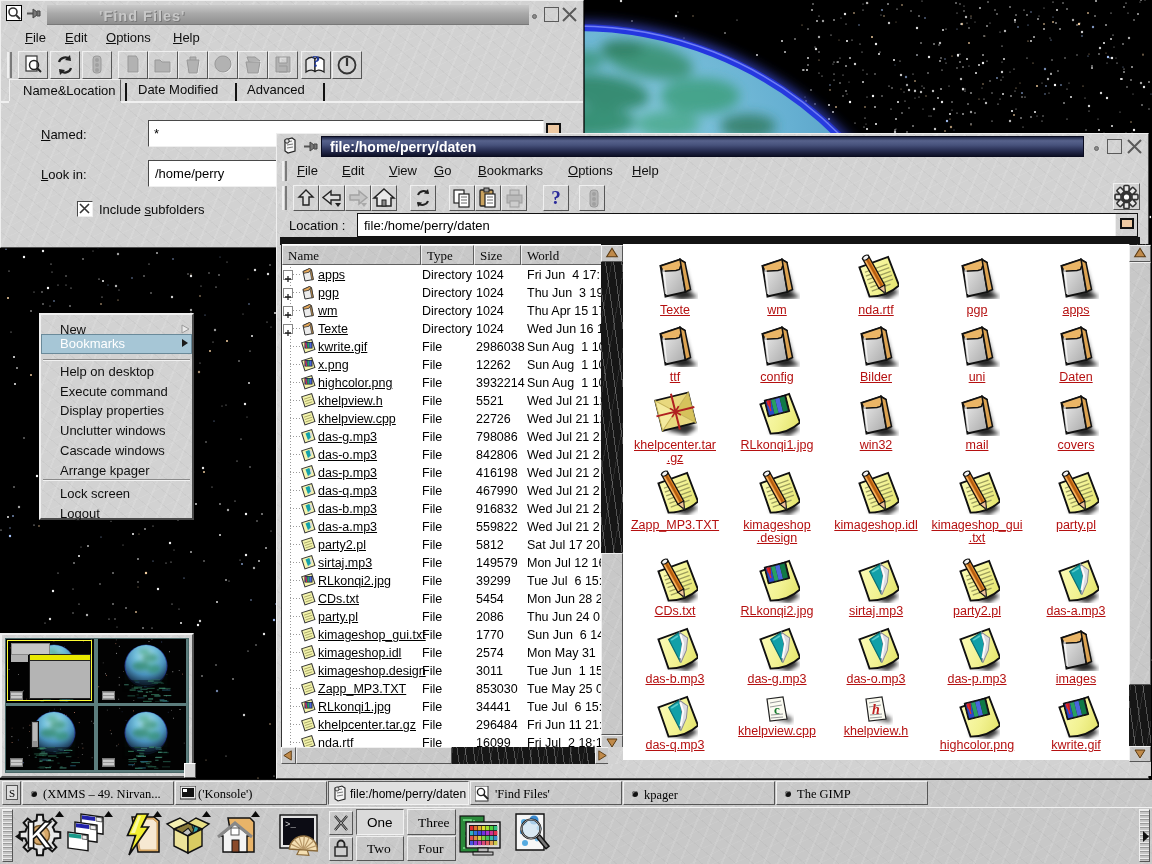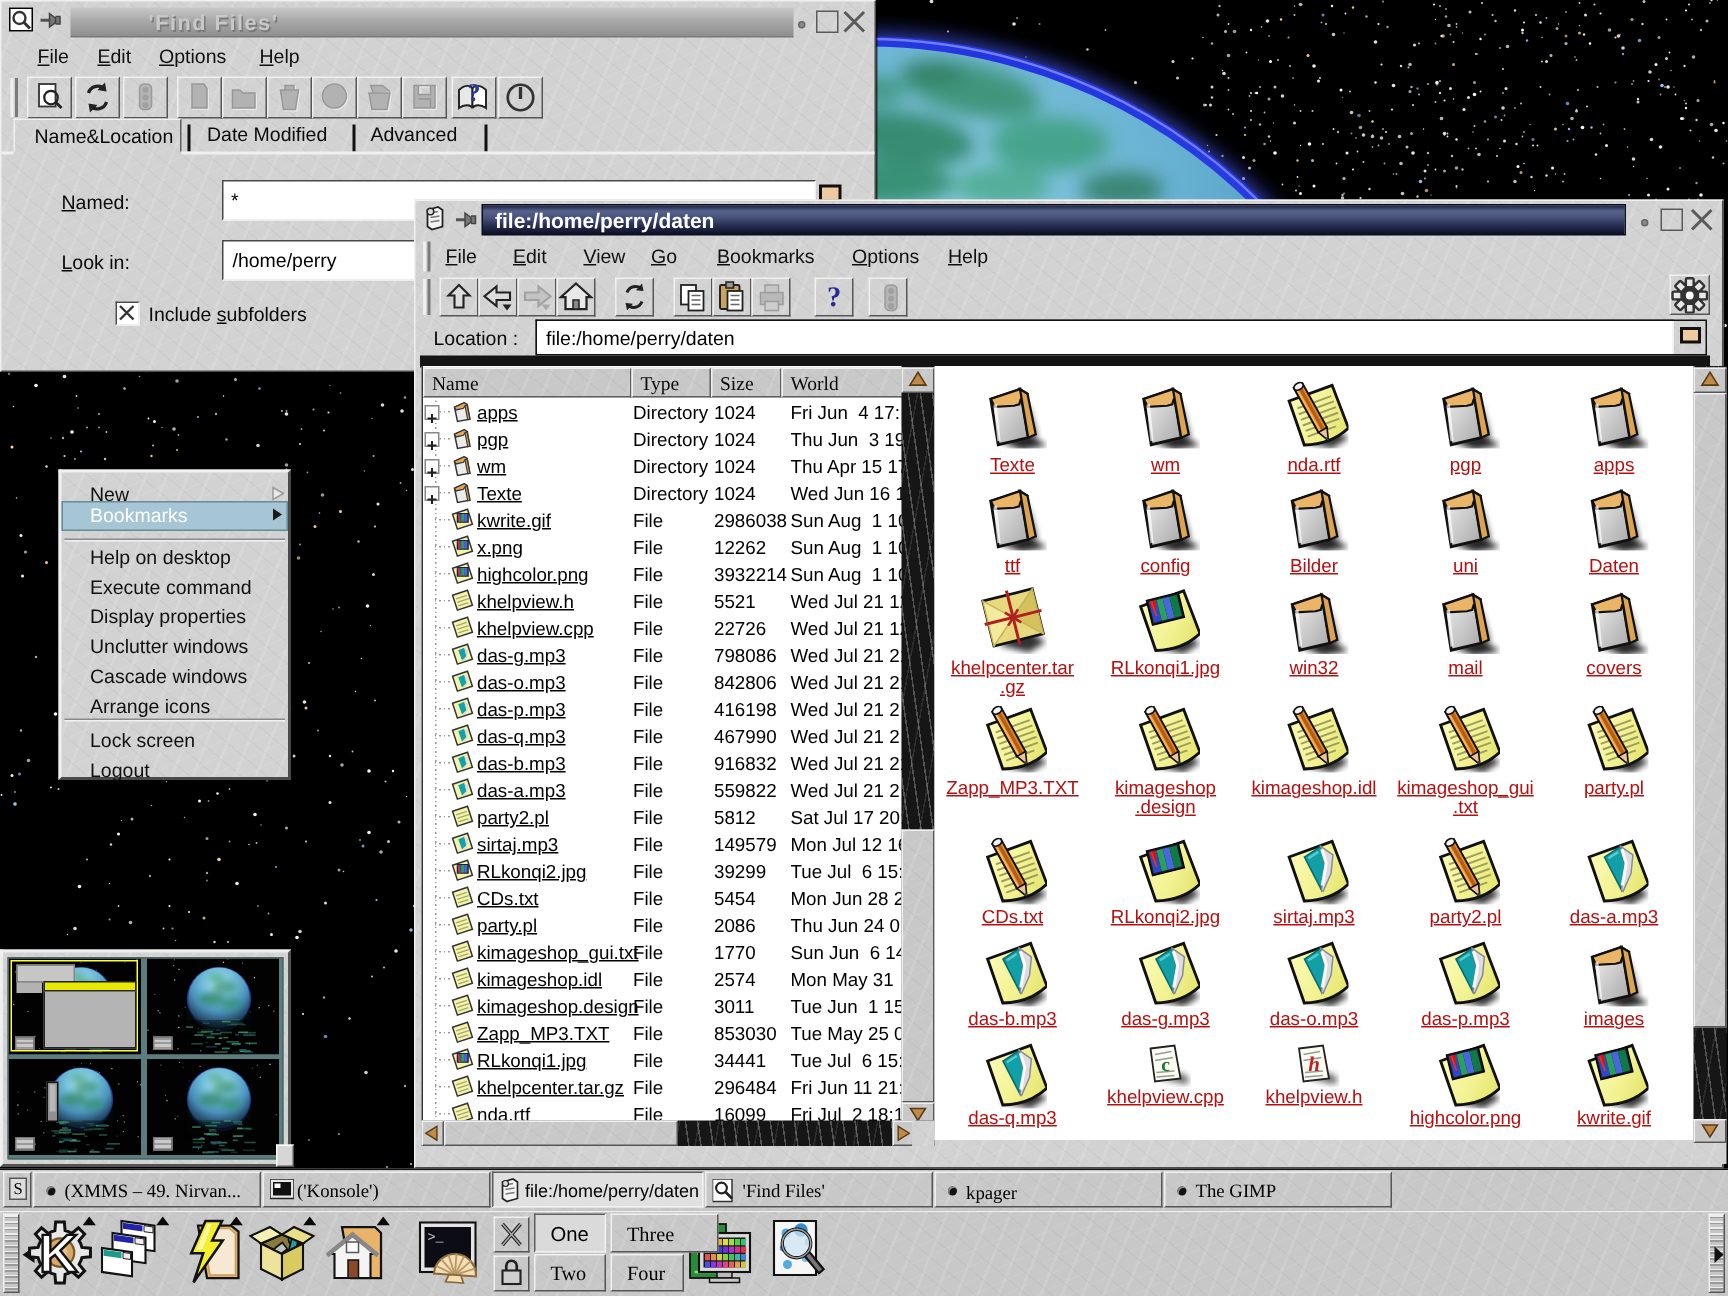--- a/index.html
+++ b/index.html
@@ -2696,21 +2696,21 @@
       <div class="a" style="left:0px;top:19px;width:151px;height:20px;background:#a6c6d6;border:1px solid #6a8a9a"></div>
       <div class="a mtxt" style="left:19px;top:21px;color:#fff">Bookmarks</div>
       <svg class="a" style="left:140px;top:23px" width="8" height="10">
         <polygon points="1,1 7,5 1,9" fill="#1a1a1a"></polygon>
       </svg>
       <div class="a mtxt" style="left:19px;top:49px">Help on desktop</div>
       <div class="a mtxt" style="left:19px;top:69px">Execute command</div>
       <div class="a mtxt" style="left:19px;top:88px">Display properties</div>
       <div class="a mtxt" style="left:19px;top:108px">Unclutter windows</div>
       <div class="a mtxt" style="left:19px;top:128px">Cascade windows</div>
-      <div class="a mtxt" style="left:19px;top:148px">Arrange icons</div>
+      <div class="a mtxt" style="left:19px;top:148px">Arrange kpager</div>
       <div class="a mtxt" style="left:19px;top:171px">Lock screen</div>
       <div class="a mtxt" style="left:19px;top:191px">Logout</div>
       <div class="a" style="left:2px;top:44px;width:147px;height:2px;border-top:1px solid #8a8a8a;border-bottom:1px solid #f2f2f2"></div>
       <div class="a" style="left:2px;top:164px;width:147px;height:2px;border-top:1px solid #8a8a8a;border-bottom:1px solid #f2f2f2"></div>
     </div>
     <div class="a tex2" style="left:0;top:779px;width:1152px;height:28px;border-top:1px solid #111"></div>
     <div class="a btn tex2" style="left:2px;top:781px;width:19px;height:24px">
       <div style="position:absolute;left:3px;top:3px;width:12px;height:15px;border:1px solid #555;font-size:11px;text-align:center;line-height:14px;background:#ddd">S</div>
     </div>
     <div class="a btn tex2" style="left:22px;top:781px;width:152px;height:24px">
@@ -2914,18 +2914,18 @@
     <div class="a btn tex2" style="left:329px;top:837px;width:24px;height:24px"><svg width="22" height="22">
         <rect x="5" y="9" width="12" height="9" fill="#cfcfcf" stroke="#222" stroke-width="1.4"></rect>
         <path d="M7.5 9 L7.5 6 A3.5 3.5 0 0 1 14.5 6 L14.5 9" fill="none" stroke="#222" stroke-width="1.8"></path>
       </svg></div>
     <div class="a sz" style="left:356px;top:809px;width:48px;height:26px;background:#dadada">
       <span style="position:absolute;left:10px;top:5px;font-size:13.5px">One</span>
     </div>
     <div class="a btn tex2" style="left:356px;top:836px;width:48px;height:25px">
       <span style="position:absolute;left:10px;top:4px;font-size:13.5px">Two</span>
     </div>
-    <div class="a btn tex2" style="left:407px;top:809px;width:72px;height:26px">
+    <div class="a btn tex2" style="left:407px;top:809px;width:49px;height:26px">
       <span style="position:absolute;left:10px;top:5px;font-size:13.5px">Three</span>
     </div>
     <div class="a btn tex2" style="left:407px;top:836px;width:49px;height:25px">
       <span style="position:absolute;left:10px;top:4px;font-size:13.5px">Four</span>
     </div>
   </div>
 </body></html>

